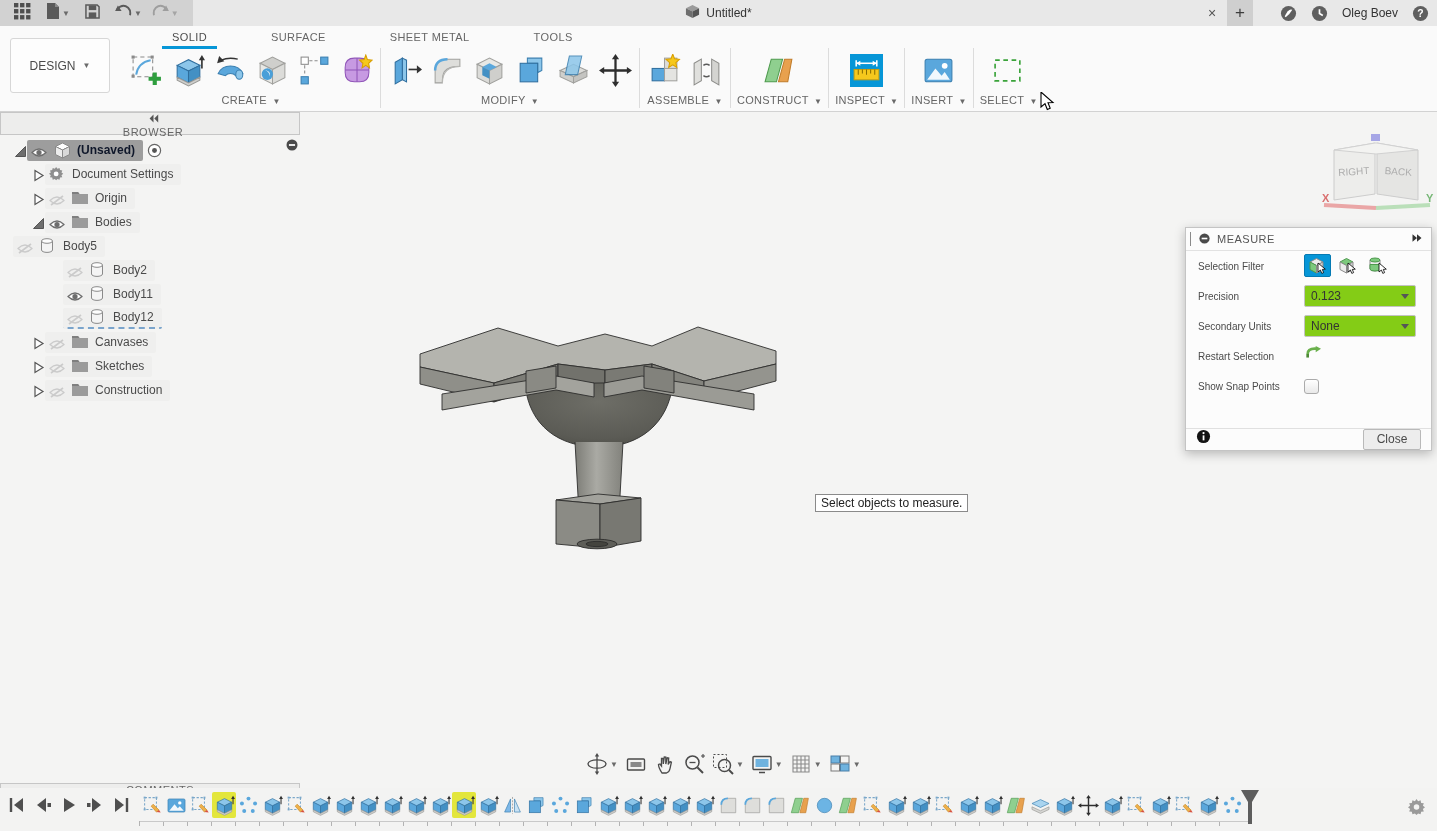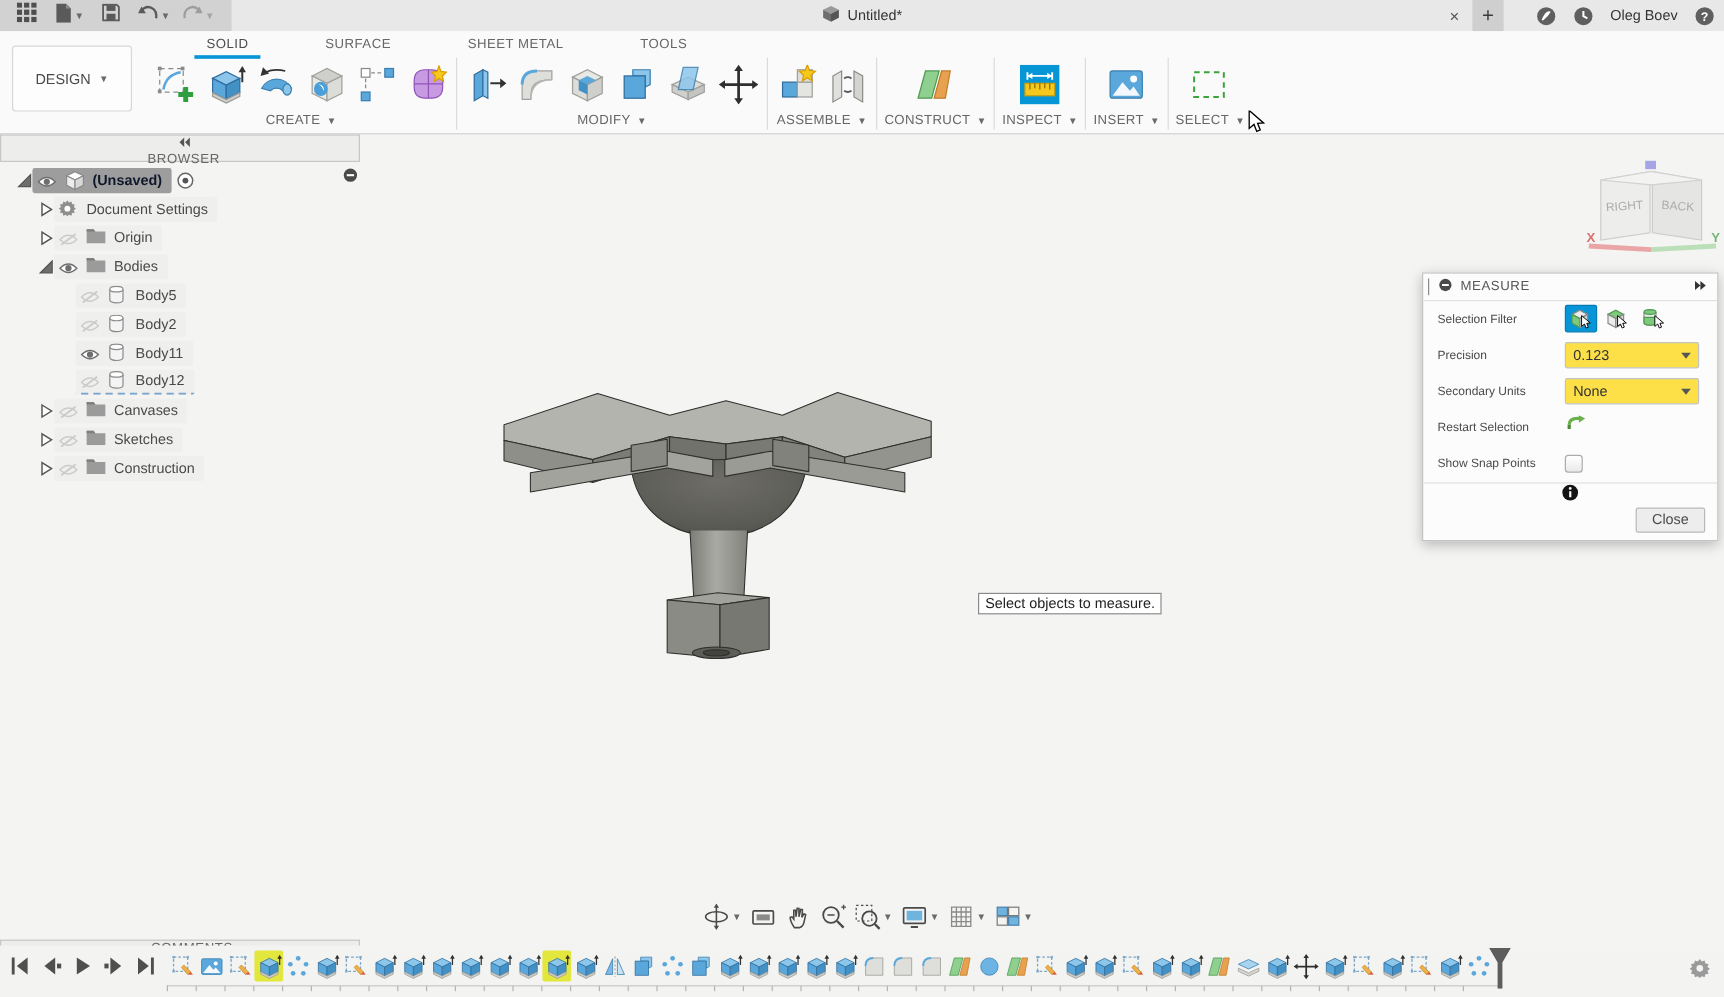--- a/index.html
+++ b/index.html
@@ -53,25 +53,25 @@
   .tradio{width:15px;height:15px;margin-left:4px;}
 
   
   #measure{position:absolute;left:1185px;top:227px;width:247px;height:224px;background:#fcfcfc;border:1px solid #c4c4c4;box-shadow:0 3px 10px rgba(0,0,0,.25);}
   #measure .mhd{height:23px;border-bottom:1px solid #e2e2e2;display:flex;align-items:center;font-size:11px;color:#555;letter-spacing:.5px;}
   #measure .mhd .ttl{margin-left:6px;}
   .mrow{display:flex;align-items:center;height:30px;padding-left:12px;}
   .mlabel{width:106px;font-size:10px;color:#4a4a4a;}
   .sf-btn{width:27px;height:23px;border:1px solid transparent;border-radius:2px;display:flex;align-items:center;justify-content:center;margin-right:3px;}
   .sf-btn.active{background:#0696d7;border-color:#057ab3;}
-  .mselect{width:112px;height:22px;background:#fde047;border:1px solid #c3c3c3;border-radius:2px;font-size:12px;color:#333;display:flex;align-items:center;padding:0 6px;position:relative;gap:29px;}
+  .mselect{width:112px;height:22px;background:#84cc16;border:1px solid #c3c3c3;border-radius:2px;font-size:12px;color:#333;display:flex;align-items:center;padding:0 6px;position:relative;gap:29px;}
   .mselect .sv{flex:1;}
   .sel-caret{width:0;height:0;border-left:4px solid transparent;border-right:4px solid transparent;border-top:5px solid #555;}
   .mcheck{width:15px;height:15px;border:1px solid #ababab;border-radius:3px;background:linear-gradient(#fff,#e9e9e9);}
-  #measure .mfoot{position:absolute;left:0;right:0;bottom:0;height:48px;border-top:1px solid #e0e0e0;display:flex;align-items:center;padding:0 10px;flex-direction:column;}
+  #measure .mfoot{position:absolute;left:0;right:0;bottom:0;height:22px;border-top:1px solid #e0e0e0;display:flex;align-items:flex-start;padding:0 10px;}
   #close-btn{margin-left:auto;width:58px;height:21px;background:#ededed;border:1px solid #b9b9b9;border-radius:2px;font-size:12px;color:#4a4a4a;text-align:center;line-height:19px;}
 
   
   #tooltip{position:absolute;left:815px;top:494px;background:#fff;border:1px solid #8a8a8a;font-size:12px;color:#222;padding:1px 5px;}
   #viewcube{position:absolute;left:1318px;top:126px;width:118px;height:88px;}
   #model{position:absolute;left:398px;top:314px;width:388px;height:237px;}
 
   
   #comments{top:783px;}
   #navbar{position:absolute;left:586px;top:751px;height:26px;display:flex;align-items:center;gap:7px;}
@@ -488,21 +488,21 @@
               <path d="M1,5.5 Q8,-1.5 15,5.5 Q8,12.5 1,5.5 Z" fill="#fff" stroke="#6e6e6e" stroke-width="1.2"></path>
               <circle cx="8" cy="5.5" r="2.6" fill="#6e6e6e"></circle>
             </svg></span>
           <span class="tico"><svg width="16" height="13" viewBox="0 0 16 13">
               <path d="M0,1 L6,1 L7.5,3 L16,3 L16,13 L0,13 Z" fill="#9b9b9b"></path>
               <path d="M0,1 L6,1 L7.5,3 L0,3 Z" fill="#7f7f7f"></path>
             </svg></span>
           <span class="tlabel">Bodies</span>
         </div>
       </div>
-      <div class="trow" style="padding-left:50px">
+      <div class="trow" style="">
         <span class="exp"></span>
         <div class="tchip">
           <span class="teye"><svg width="16" height="11" viewBox="0 0 16 11">
               <path d="M1,5.5 Q8,-1.5 15,5.5 Q8,12.5 1,5.5 Z" fill="none" stroke="#cbcbcb" stroke-width="1.2"></path>
               <path d="M2,10 L14,1" stroke="#cbcbcb" stroke-width="1.6"></path>
             </svg></span>
           <span class="tico"><svg width="14" height="16" viewBox="0 0 14 16">
               <path d="M1.5,3 L1.5,12 A5.5,2.4 0 0 0 12.5,12 L12.5,3" fill="#f4f4f4" stroke="#8a8a8a"></path>
               <ellipse cx="7" cy="3" rx="5.5" ry="2.3" fill="#fdfdfd" stroke="#8a8a8a"></ellipse>
             </svg></span>

